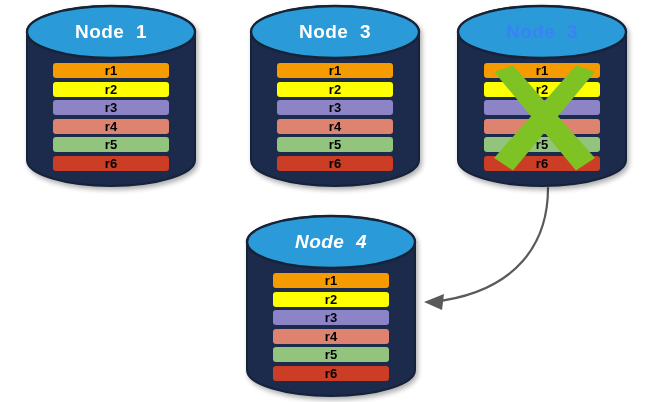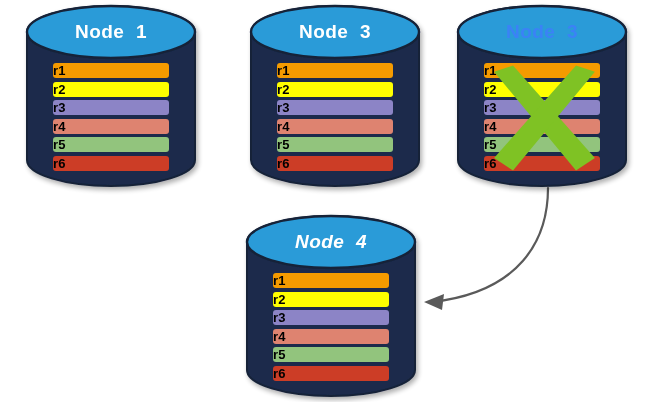--- a/index.html
+++ b/index.html
@@ -42,20 +42,21 @@
     white-space: pre;
     pointer-events: none;
   }
   .rows {
     position: absolute;
   }
   .row-bar {
     position: absolute;
     border-radius: 3px;
     box-sizing: border-box;
+    text-align: center;
     color: #000000;
     font-weight: bold;
     font-size: 13px;
     line-height: 15px;
     letter-spacing: 0.2px;
   }
   .xmark {
     position: absolute;
     pointer-events: none;
   }

